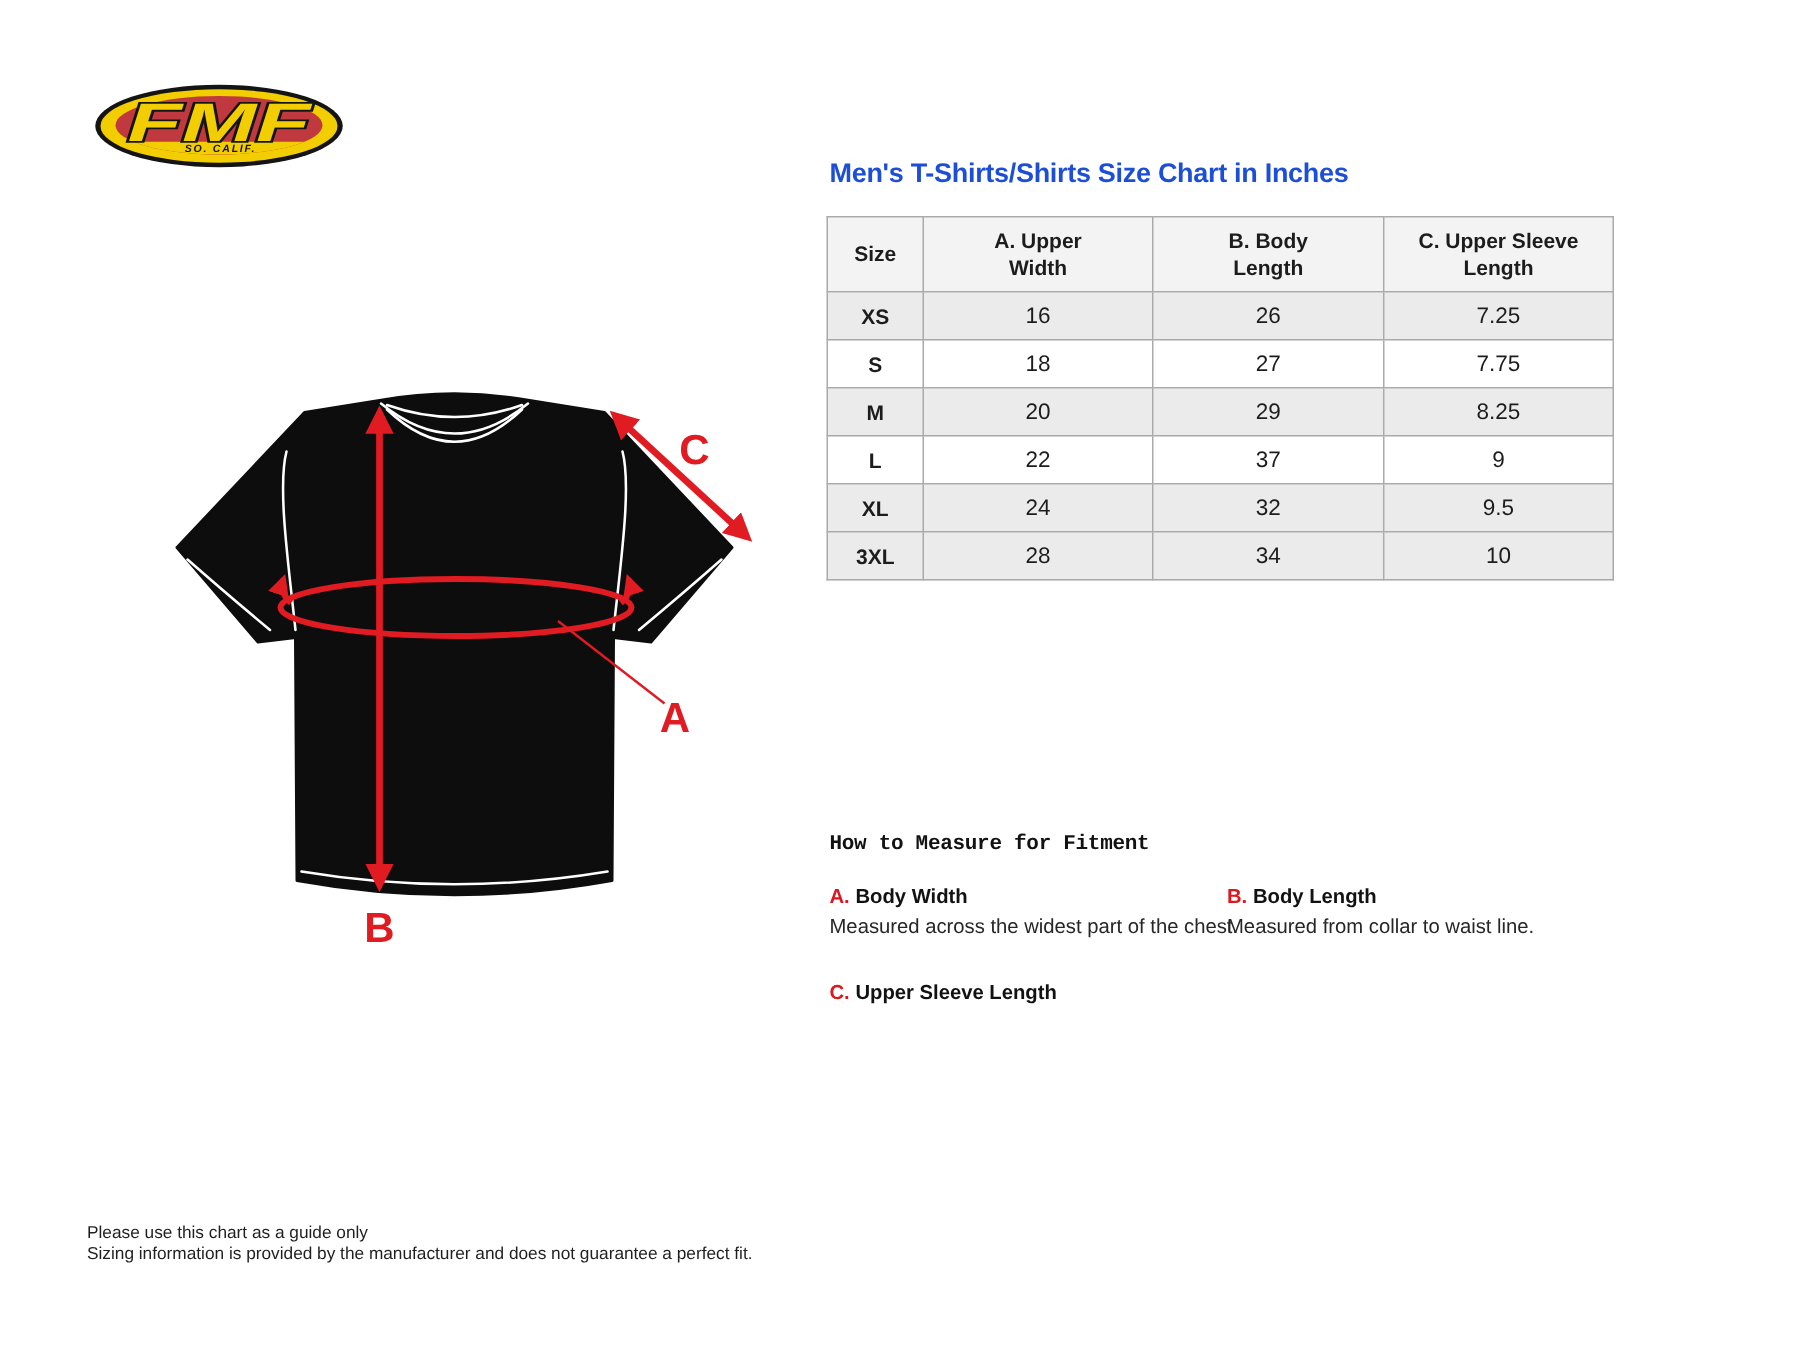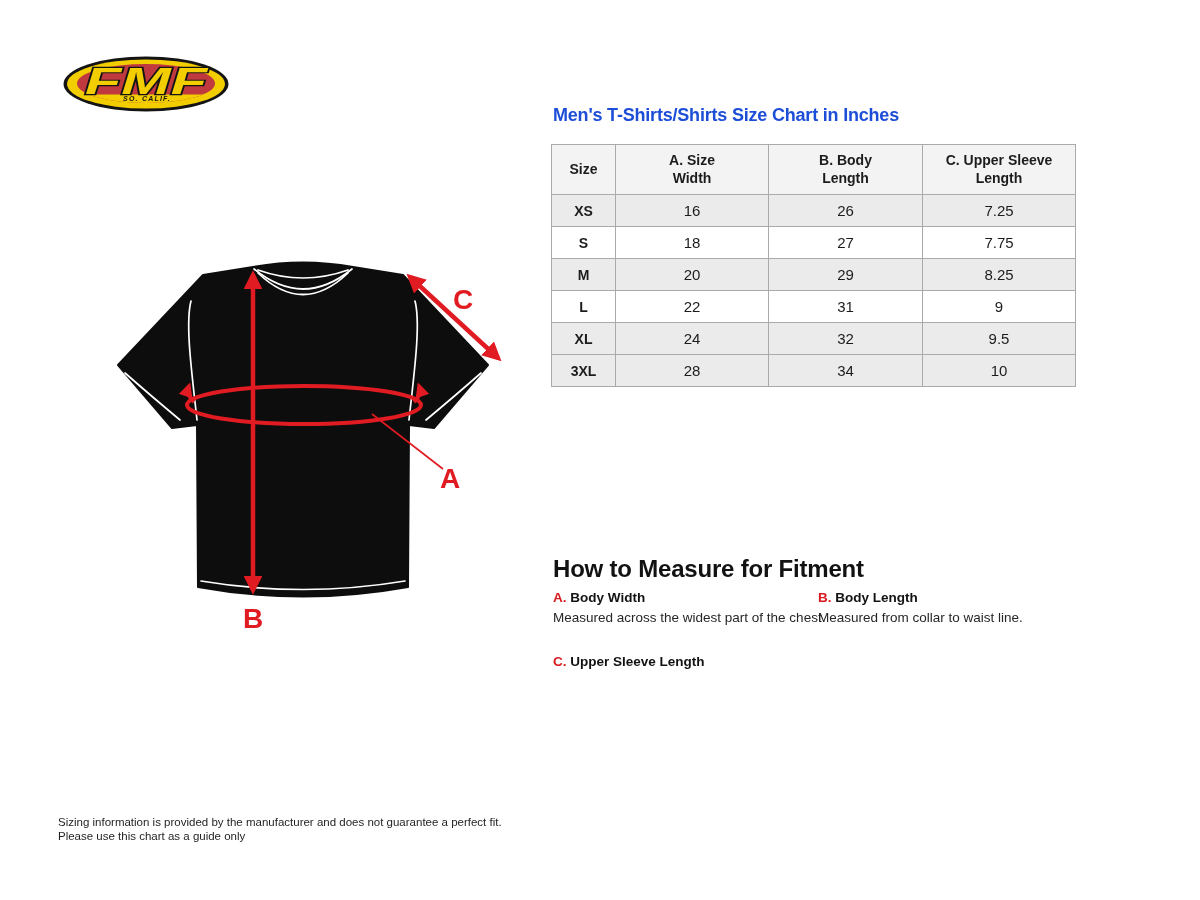--- a/index.html
+++ b/index.html
@@ -38,21 +38,21 @@
   }
   .size-table tbody tr { height:32px; }
   .size-table tbody tr.odd  { background:#ebebeb; }
   .size-table tbody tr.even { background:#ffffff; }
   .size-table tbody th { font-size:14px; font-weight:700; }
   .size-table tbody td { font-size:15px; font-weight:400; }
 
   
   .measure-heading {
     position:absolute; left:553px; top:555px;
-    font-size:24px; font-weight:700; color:#121212; letter-spacing:-0.2px;
+    font-size:14px; font-weight:700; color:#121212; letter-spacing:-0.2px;font-family:Liberation Mono, monospace;
   }
   .measure-item { position:absolute; width:265px; font-size:13.5px; }
   .measure-item .m-head { font-weight:700; color:#121212; }
   .measure-item .m-key  { color:#d9191f; font-weight:700; }
   .measure-item .m-desc { margin-top:5px; font-weight:400; color:#262626; width:280px; }
   #mi-a { left:553px; top:590px; }
   #mi-b { left:818px; top:590px; }
   #mi-c { left:553px; top:654px; }
 
   
@@ -125,21 +125,21 @@
 <table class="size-table">
   <colgroup>
       <col style="width:64px">
       <col style="width:153px">
       <col style="width:154px">
       <col style="width:153px">
     </colgroup>
   <thead>
     <tr>
       <th>Size</th>
-      <th>A. Size
+      <th>A. Upper
 Width</th>
       <th>B. Body
 Length</th>
       <th>C. Upper Sleeve
 Length</th>
     </tr>
   </thead>
   <tbody>
     <tr class="odd">
       <th>XS</th>
@@ -155,21 +155,21 @@
     </tr>
     <tr class="odd">
       <th>M</th>
       <td>20</td>
       <td>29</td>
       <td>8.25</td>
     </tr>
     <tr class="even">
       <th>L</th>
       <td>22</td>
-      <td>31</td>
+      <td>37</td>
       <td>9</td>
     </tr>
     <tr class="odd">
       <th>XL</th>
       <td>24</td>
       <td>32</td>
       <td>9.5</td>
     </tr>
     <tr class="odd">
       <th>3XL</th>
@@ -199,15 +199,15 @@
 </div>
 
 <div class="measure-item" id="mi-c">
   <div class="m-head">
     <span class="m-key">C.</span>
     <span>Upper Sleeve Length</span>
   </div>
 </div>
 
 <div class="footer">
+  <div>Please use this chart as a guide only</div>
   <div>Sizing information is provided by the manufacturer and does not guarantee a perfect fit.</div>
-  <div>Please use this chart as a guide only</div>
 </div>
 
 </body></html>

